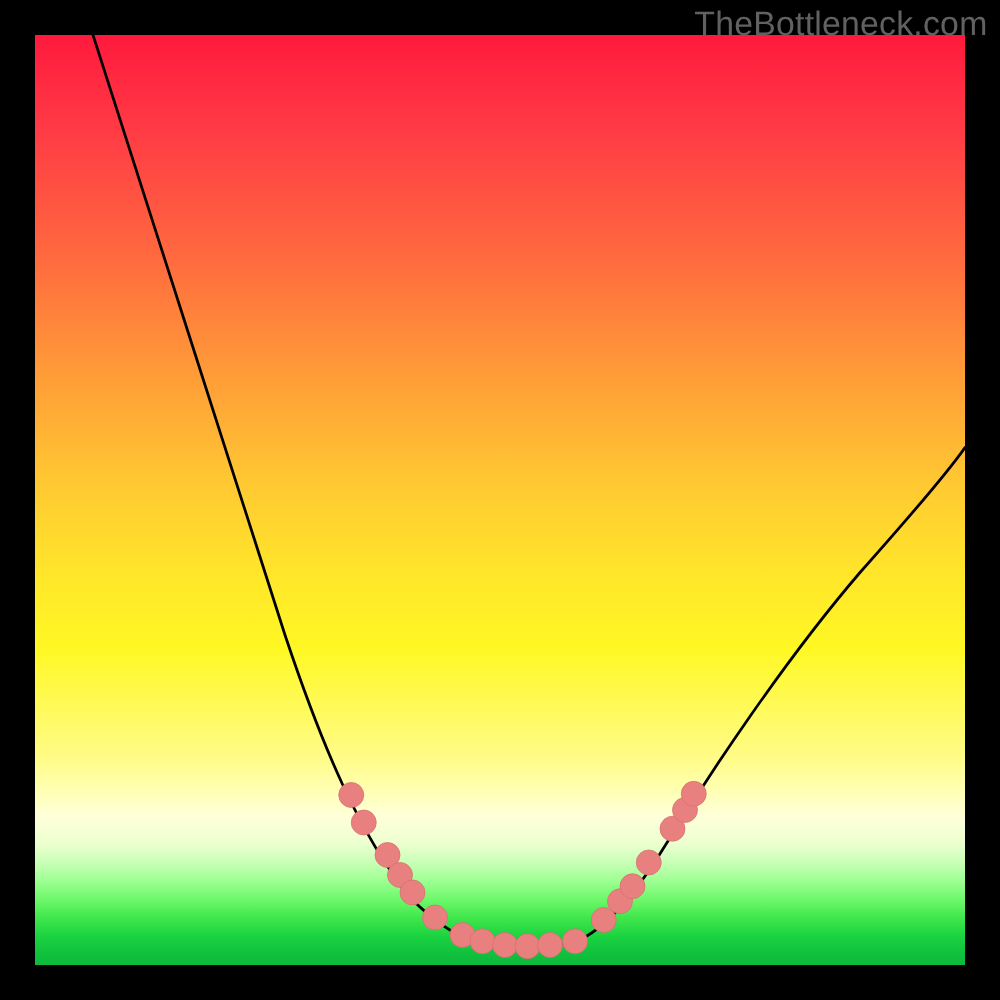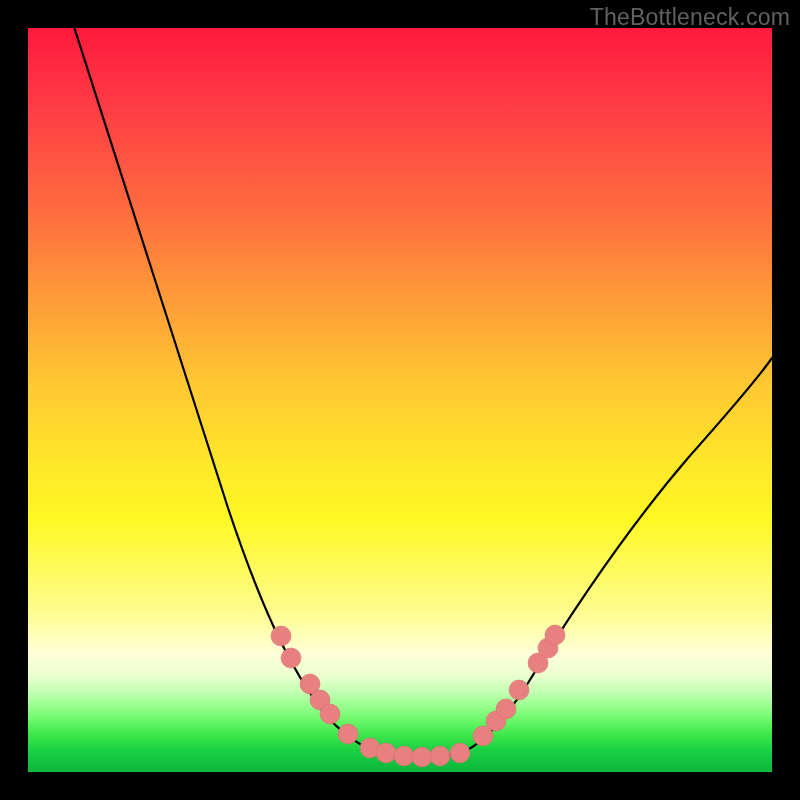--- a/index.html
+++ b/index.html
@@ -59,21 +59,21 @@
     left: 0;
     top: 0;
     width: 744px;
     height: 744px;
   }
   .watermark {
     position: absolute;
     top: 4px;
     right: 10px;
     color: #616161;
-    font-size: 23px;
+    font-size: 27px;
     font-weight: 500;
     letter-spacing: 0.2px;
     font-family: Arial, Helvetica, sans-serif;
   }
 </style>
 </head>
 <body>
 
 <div class="frame">
   <div class="plot">

